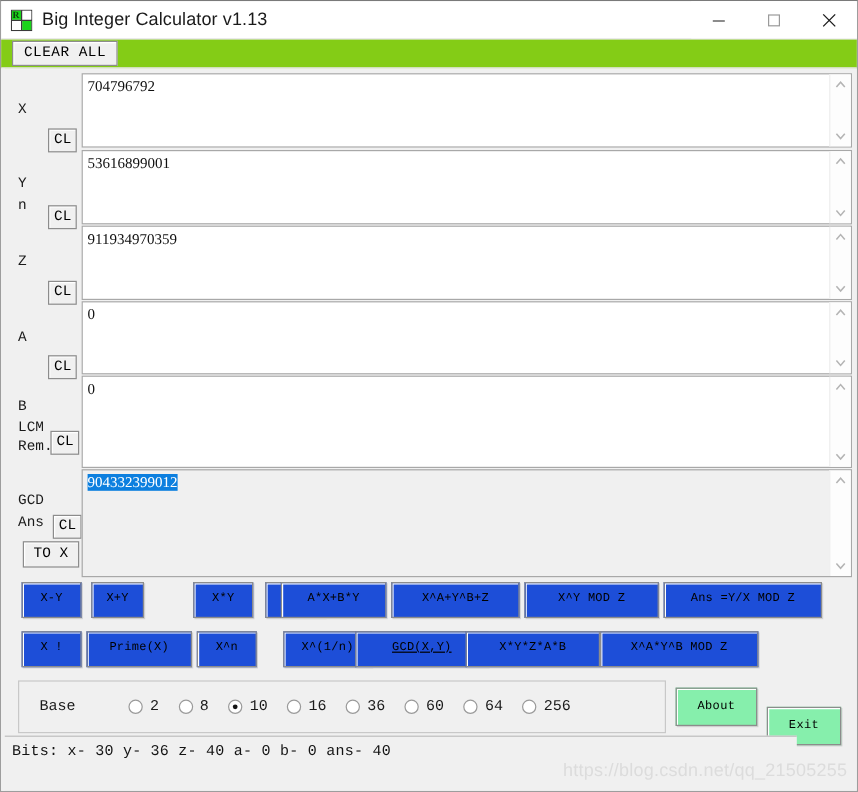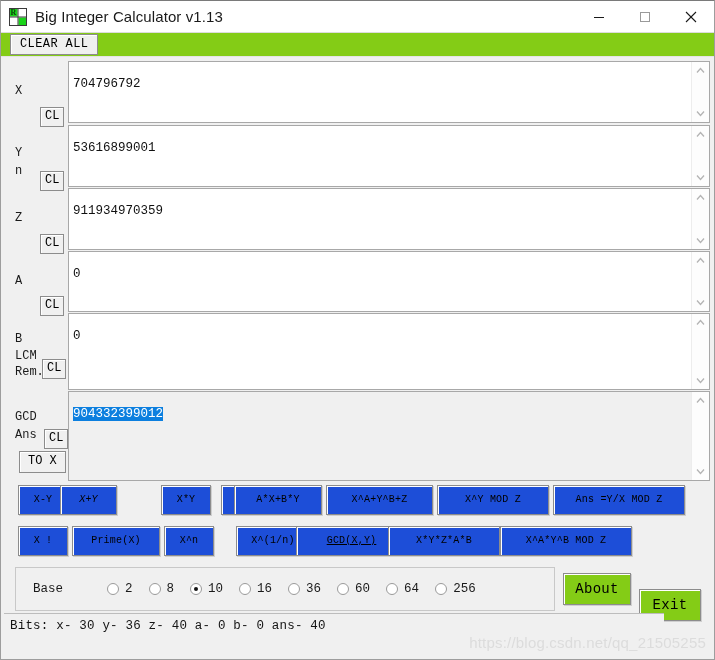--- a/index.html
+++ b/index.html
@@ -117,24 +117,24 @@
   .field{
     position:absolute;
     left:64px;right:0;top:0;bottom:0;
     background:#ffffff;
     border:1px solid #a8a8a8;
     box-sizing:border-box;
     display:flex;
   }
   .field-text{
     flex:1;
-    font-family:Liberation Mono, monospace;
+    font-family:Liberation Serif, serif;
     font-size:12.5px;
     line-height:15px;
-    padding:15px 0 0 4px;
+    padding:3px 0 0 4px;
     color:#101010;
     white-space:pre;
     overflow:hidden;
   }
   .field.readonly{background:#f0f0f0;}
   .field.readonly .field-text{background:transparent;}
   .sel{
     background:#0c7fdf;
     color:#ffffff;
   }
@@ -212,22 +212,22 @@
     background:#141414;
   }
   .radio-label{
     font-family:"Liberation Mono", monospace;
     font-size:12.5px;
     margin-left:6px;
     color:#1a1a1a;
   }
   .sidebtn{
     font-family:"Liberation Mono", monospace;
-    font-size:14px;
-    background:#84cc16;
+    font-size:10px;
+    background:#86efac;
     border:1px solid #8c8c8c;
     box-shadow:inset 1px 1px 0 #ffffff, 1px 1px 0 #cfcfcf;
     display:flex;align-items:center;justify-content:center;
     box-sizing:border-box;
     color:#000;
     letter-spacing:0.3px;
   }
 
   
   .statusbar{
@@ -429,21 +429,21 @@
                   <polyline points="1,1.5 4.5,5.5 8,1.5" fill="none" stroke="#b4b4b4" stroke-width="1.3"></polyline>
                 </svg>
               </div>
             </div>
           </div>
         </div>
       </div>
 
     <div class="opsrow" id="ops-row-1" style="top: 428px; height: 31px;">
         <div class="opbtn" style="position: absolute; left: 14px; top: 0px; width: 50px; height: 30px;">X-Y</div>
-        <div class="opbtn" style="position: absolute; left: 56px; top: 0px; width: 57px; height: 30px; font-style: italic;">X+Y</div>
+        <div class="opbtn" style="position: absolute; left: 72px; top: 0px; width: 44px; height: 30px;">X+Y</div>
         <div class="opbtn" style="position: absolute; left: 122px; top: 0px; width: 50px; height: 30px; margin-left: 35px;">X*Y</div>
         <div class="opbtn" style="position: absolute; left: 176px; top: 0px; width: 50px; height: 30px; margin-left: 41px;">X/Y</div>
         <div class="opbtn" style="position: absolute; left: 230px; top: 0px; width: 88px; height: 30px;">A*X+B*Y</div>
         <div class="opbtn" style="position: absolute; left: 322px; top: 0px; width: 107px; height: 30px;">X^A+Y^B+Z</div>
         <div class="opbtn" style="position: absolute; left: 433px; top: 0px; width: 112px; height: 30px;">X^Y MOD Z</div>
         <div class="opbtn" style="position: absolute; left: 549px; top: 0px; width: 132px; height: 30px;">Ans =Y/X MOD Z</div>
       </div>
     <div class="opsrow" id="ops-row-2" style="top: 469px; height: 31px;">
         <div class="opbtn" style="position: absolute; left: 14px; top: 0px; width: 50px; height: 30px;">X !</div>
         <div class="opbtn" style="position: absolute; left: 68px; top: 0px; width: 88px; height: 30px;">Prime(X)</div>

